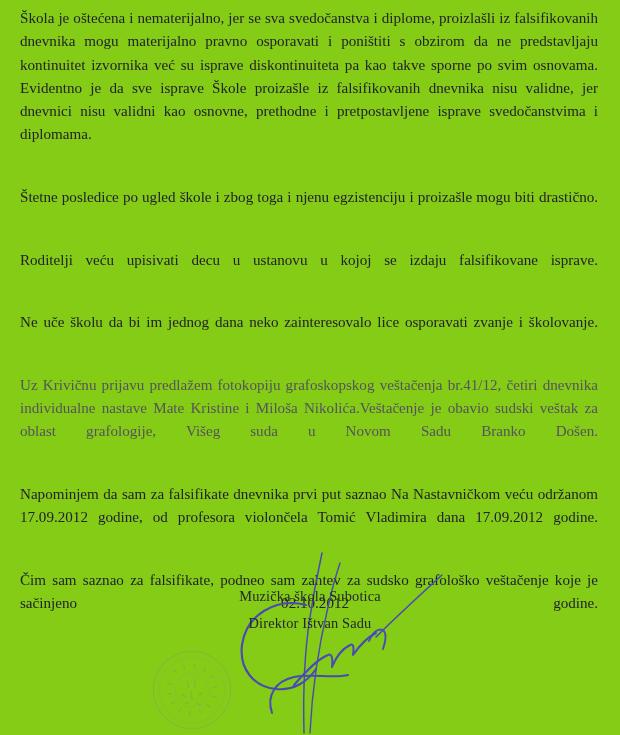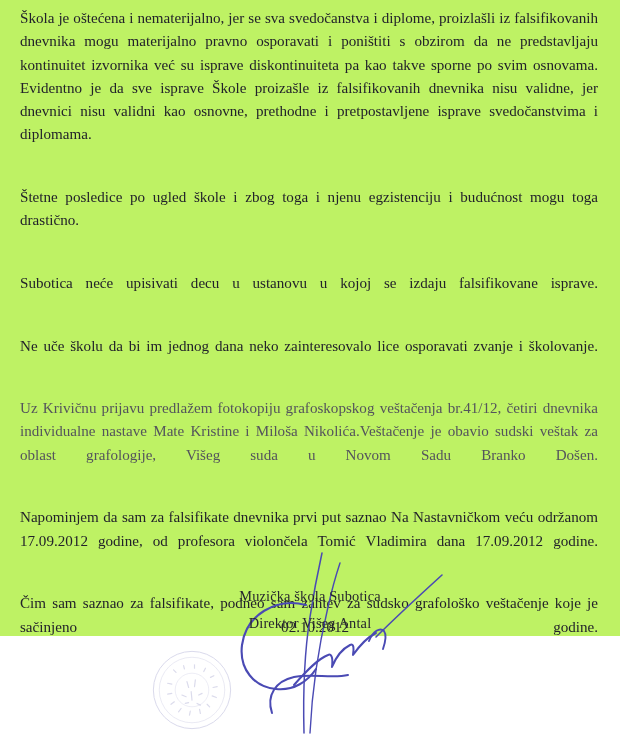--- a/index.html
+++ b/index.html
@@ -14,22 +14,22 @@
     overflow: hidden;
     font-family: "Liberation Serif", "DejaVu Serif", serif;
     color: #1c1c1c;
   }
 
   #page {
     position: absolute;
     left: 0;
     top: 0;
     width: 620px;
-    height: 636px;
-    background: #bef264;
+    height: 735px;
+    background: #84cc16;
   }
 
   #doc-body {
     position: absolute;
     left: 20px;
     top: 7px;
     width: 578px;
   }
 
   .para {
@@ -98,23 +98,23 @@
 </style>
 </head>
 <body>
 
 <div id="page">
 
   <div id="doc-body">
 
     <p class="para gap-lg">Škola je oštećena i nematerijalno, jer se sva svedočanstva i diplome, proizlašli iz falsifikovanih dnevnika mogu  materijalno pravno osporavati i poništiti s obzirom da ne predstavljaju kontinuitet izvornika već su isprave diskontinuiteta pa kao takve sporne po svim osnovama. Evidentno je da sve isprave Škole proizašle iz falsifikovanih dnevnika nisu validne, jer dnevnici nisu validni kao osnovne, prethodne i pretpostavljene isprave svedočanstvima i diplomama.</p>
 
-    <p class="para gap-lg">Štetne posledice po ugled škole i zbog toga i njenu egzistenciju i budućnost mogu toga drastično.</p>
+    <p class="para gap-lg">Štetne posledice po ugled škole i zbog toga i njenu egzistenciju i proizašle mogu biti drastično.</p>
 
-    <p class="para gap-lg">Subotica neće upisivati decu u ustanovu u kojoj se izdaju falsifikovane isprave.</p>
+    <p class="para gap-lg">Roditelji veću upisivati decu u ustanovu u kojoj se izdaju falsifikovane isprave.</p>
 
 
     <p class="para gap-lg">Ne uče školu da bi im jednog dana neko zainteresovalo lice osporavati zvanje i školovanje.</p>
 
     <p class="para gap-lg faded">Uz Krivičnu prijavu predlažem fotokopiju grafoskopskog veštačenja br.41/12, četiri dnevnika individualne nastave Mate Kristine i Miloša Nikolića.Veštačenje je obavio sudski veštak za oblast grafologije, Višeg suda u Novom Sadu Branko Došen.</p>
 
     <p class="para gap-lg">Napominjem da sam za falsifikate dnevnika prvi put saznao Na Nastavničkom veću održanom 17.09.2012 godine, od  profesora  violončela Tomić Vladimira dana 17.09.2012 godine.</p>
 
     <p class="para">Čim sam saznao za falsifikate, podneo sam zahtev za sudsko grafološko veštačenje koje je sačinjeno 02.10.2012 godine.</p>
 
@@ -162,16 +162,16 @@
     <path class="ink" stroke-width="2.0" d="M58 140 C72 124 82 114 92 110 C96 108 97 114 96 122 C100 112 106 104 114 100
              C118 98 118 104 117 110 C124 100 132 92 140 88"></path>
 
     <path class="ink" stroke-width="1.9" d="M133 96 C137 86 144 82 148 86 C151 90 149 98 147 104"></path>
 
     <path class="ink" stroke-width="1.6" d="M140 92 C160 72 184 50 206 30"></path>
   </svg>
 
   <div id="sign-block">
     <div class="sign-line" id="sign-org">Muzička škola Subotica</div>
-    <div class="sign-line" id="sign-name">Direktor Višeg Antal</div>
+    <div class="sign-line" id="sign-name">Direktor Ištvan Sadu</div>
   </div>
 
 </div>
 
 </body></html>

